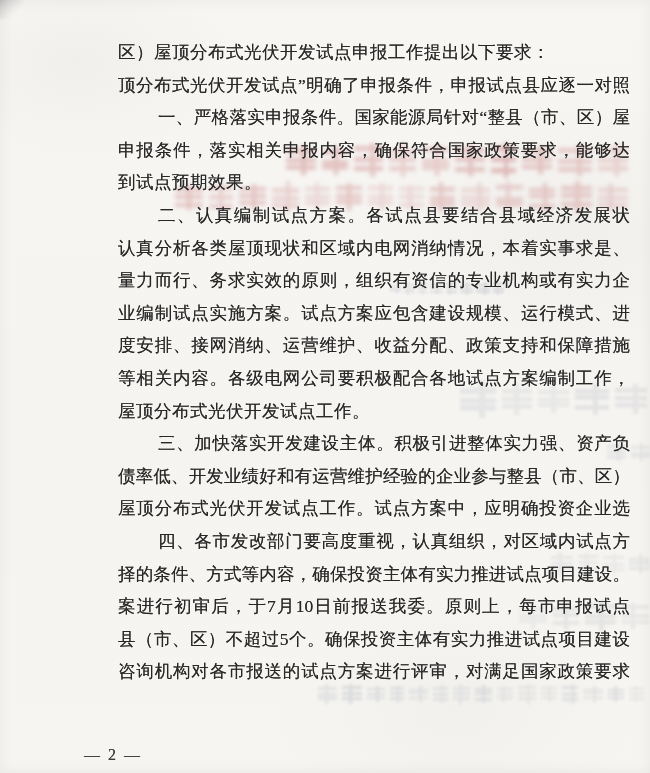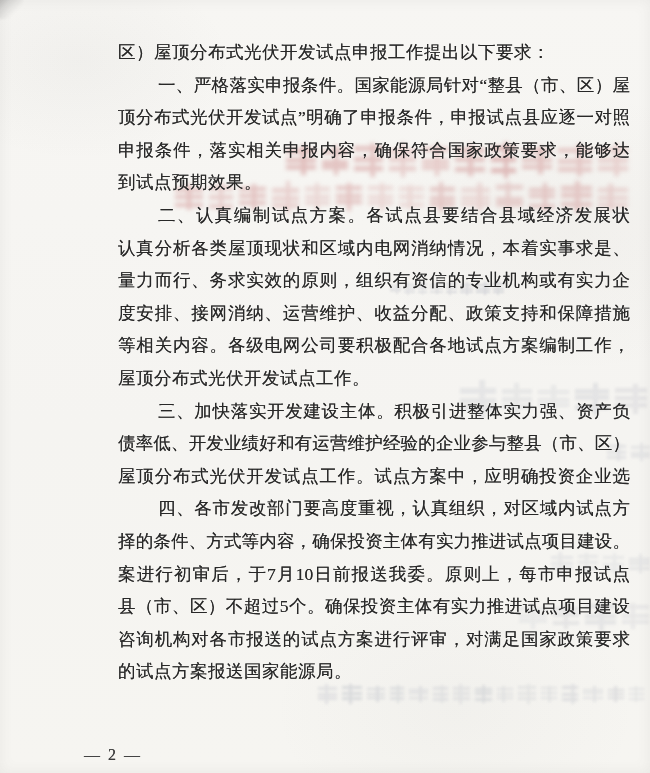--- a/index.html
+++ b/index.html
@@ -130,35 +130,35 @@
         <div class="glyph-blob" style="width: 18.6916px; height: 15.8575px; opacity: 0.184414; background: linear-gradient(rgb(141, 147, 166), rgb(141, 147, 166)) 0px 20% / 100% 15% no-repeat, linear-gradient(rgb(141, 147, 166), rgb(141, 147, 166)) 0px 44% / 100% 15% no-repeat, linear-gradient(rgb(141, 147, 166), rgb(141, 147, 166)) 0px 79% / 100% 15% no-repeat, linear-gradient(rgb(141, 147, 166), rgb(141, 147, 166)) 41% 0px / 16% 100% no-repeat;"></div>
         <div class="glyph-blob" style="width: 14.7601px; height: 17.7329px; opacity: 0.216986; background: linear-gradient(rgb(141, 147, 166), rgb(141, 147, 166)) 0px 14% / 100% 15% no-repeat, linear-gradient(rgb(141, 147, 166), rgb(141, 147, 166)) 0px 44% / 100% 15% no-repeat, linear-gradient(rgb(141, 147, 166), rgb(141, 147, 166)) 0px 80% / 100% 15% no-repeat, linear-gradient(rgb(141, 147, 166), rgb(141, 147, 166)) 46% 0px / 16% 100% no-repeat;"></div>
         <div class="glyph-blob" style="width: 17.7272px; height: 15.3903px; opacity: 0.224341; background: linear-gradient(rgb(141, 147, 166), rgb(141, 147, 166)) 0px 16% / 100% 15% no-repeat, linear-gradient(rgb(141, 147, 166), rgb(141, 147, 166)) 0px 53% / 100% 15% no-repeat, linear-gradient(rgb(141, 147, 166), rgb(141, 147, 166)) 0px 84% / 100% 15% no-repeat, linear-gradient(rgb(141, 147, 166), rgb(141, 147, 166)) 36% 0px / 16% 100% no-repeat;"></div>
         <div class="glyph-blob" style="width: 19.9763px; height: 19.613px; opacity: 0.241666; background: linear-gradient(rgb(141, 147, 166), rgb(141, 147, 166)) 0px 13% / 100% 15% no-repeat, linear-gradient(rgb(141, 147, 166), rgb(141, 147, 166)) 0px 48% / 100% 15% no-repeat, linear-gradient(rgb(141, 147, 166), rgb(141, 147, 166)) 0px 79% / 100% 15% no-repeat, linear-gradient(rgb(141, 147, 166), rgb(141, 147, 166)) 59% 0px / 16% 100% no-repeat;"></div>
         <div class="glyph-blob" style="width: 18.4906px; height: 19.9843px; opacity: 0.1797; background: linear-gradient(rgb(141, 147, 166), rgb(141, 147, 166)) 0px 15% / 100% 15% no-repeat, linear-gradient(rgb(141, 147, 166), rgb(141, 147, 166)) 0px 55% / 100% 15% no-repeat, linear-gradient(rgb(141, 147, 166), rgb(141, 147, 166)) 0px 76% / 100% 15% no-repeat, linear-gradient(rgb(141, 147, 166), rgb(141, 147, 166)) 56% 0px / 16% 100% no-repeat;"></div>
       </div>
     </div>
 
   <div class="body-text" id="body-text">
       <div class="line plain">区）屋顶分布式光伏开发试点申报工作提出以下要求：</div>
+      <div class="line justify">顶分布式光伏开发试点”明确了申报条件，申报试点县应逐一对照</div>
       <div class="line justify indent">一、严格落实申报条件。国家能源局针对“整县（市、区）屋</div>
-      <div class="line justify">顶分布式光伏开发试点”明确了申报条件，申报试点县应逐一对照</div>
       <div class="line justify">申报条件，落实相关申报内容，确保符合国家政策要求，能够达</div>
       <div class="line plain">到试点预期效果。</div>
       <div class="line justify indent">二、认真编制试点方案。各试点县要结合县域经济发展状况，</div>
       <div class="line justify">认真分析各类屋顶现状和区域内电网消纳情况，本着实事求是、</div>
       <div class="line justify">量力而行、务求实效的原则，组织有资信的专业机构或有实力企</div>
+      <div class="line justify">业编制试点实施方案。试点方案应包含建设规模、运行模式、进</div>
       <div class="line justify">度安排、接网消纳、运营维护、收益分配、政策支持和保障措施</div>
       <div class="line justify">等相关内容。各级电网公司要积极配合各地试点方案编制工作，</div>
       <div class="line plain">屋顶分布式光伏开发试点工作。</div>
       <div class="line justify indent">三、加快落实开发建设主体。积极引进整体实力强、资产负</div>
       <div class="line justify">债率低、开发业绩好和有运营维护经验的企业参与整县（市、区）</div>
       <div class="line justify">屋顶分布式光伏开发试点工作。试点方案中，应明确投资企业选</div>
       <div class="line justify indent">四、各市发改部门要高度重视，认真组织，对区域内试点方</div>
       <div class="line justify">择的条件、方式等内容，确保投资主体有实力推进试点项目建设。</div>
       <div class="line justify">案进行初审后，于7月10日前报送我委。原则上，每市申报试点</div>
       <div class="line justify">县（市、区）不超过5个。确保投资主体有实力推进试点项目建设</div>
       <div class="line justify">咨询机构对各市报送的试点方案进行评审，对满足国家政策要求</div>
-      <div class="line plain">的试点方案报送国家能源局。</div>
     </div>
 
   <div class="page-number">— 2 —</div>
 </div>
 
 </body></html>

